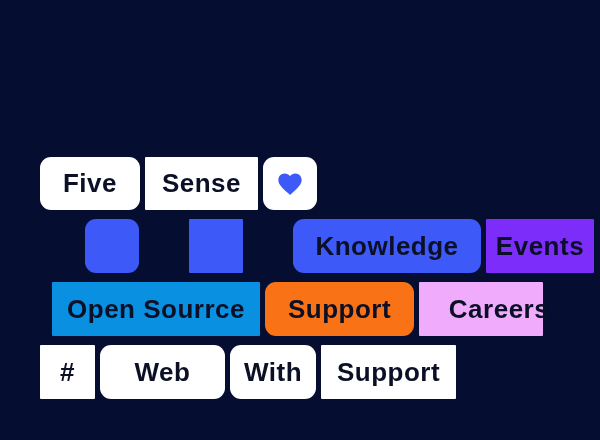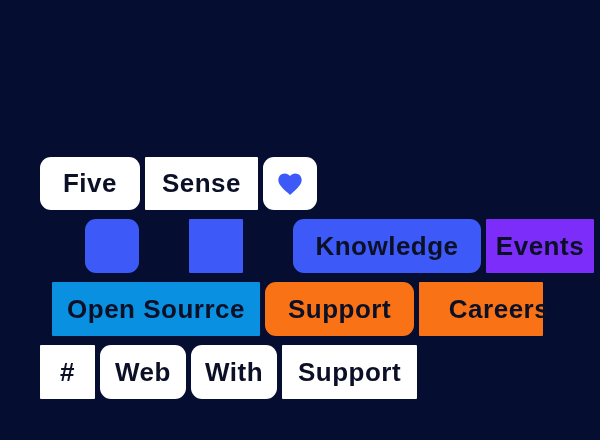--- a/index.html
+++ b/index.html
@@ -43,37 +43,37 @@
     font-family: "Liberation Sans", sans-serif;
   }
   .rounded { border-radius: 11px; }
   .square  { border-radius: 1px;  }
 
   .white  { background: #FFFFFF; }
   .blue   { background: #3D5AF8; margin-left: 45px; }
   .purple { background: #7C2DF9; }
   .azure  { background: #0A90E0; margin-left: 12px; }
   .teal   { background: #f97316; }
-  .violet { background: #f97316; padding-left: 36px; }
+  .violet { background: #f0abfc; padding-left: 36px; }
 
   
   .w-five      { width: 100px; height: 53px; }
   .w-sense     { width: 113px; height: 53px; }
   .w-heart     { width: 54px;  height: 53px; }
   
   .w-sq        { width: 54px; }
   .w-knowledge { width: 188px; }
   .w-events    { width: 108px; }
   
   .w-opensource{ width: 208px; }
   .w-support   { width: 149px; }
   .w-careers   { width: 124px; }
   
   .w-hash      { width: 55px; }
-  .w-web       { width: 86px; }
+  .w-web       { width: 125px; }
   .w-with      { width: 86px; }
   .w-agency    { width: 135px; }
 
   .heart-svg {
     width: 28px;
     height: 28px;
     display: block;
   }
 </style>
 </head>

